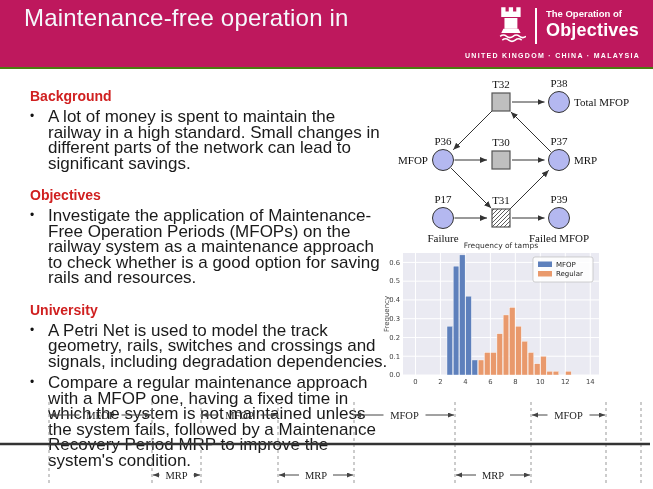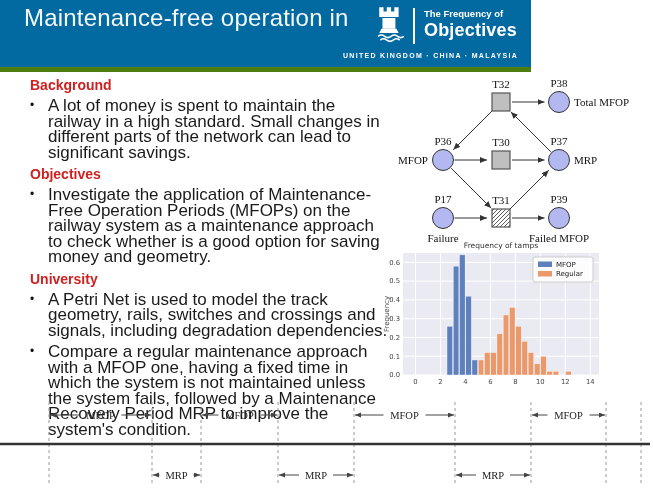--- a/index.html
+++ b/index.html
@@ -1,33 +1,33 @@
 <!DOCTYPE html>
 <html><head>
 <meta charset="utf-8">
 <style>
   html,body{margin:0;padding:0;background:#dfe3e8;}
   .slide{position:relative;width:653px;height:489px;background:#ffffff;overflow:hidden;
          font-family:"Liberation Sans",sans-serif;}
 
   
-  .header{position:absolute;left:0;top:0;width:531px;height:67px;background:#0369a1;
-          border-bottom:5px solid #4d7c0f;box-sizing:content-box;}
+  .header{position:absolute;left:0;top:0;width:653px;height:67px;background:#be185d;
+          border-bottom:2px solid #4d7c0f;box-sizing:content-box;}
   .title{position:absolute;left:24px;top:3px;color:#F5F8FC;font-size:24px;line-height:29px;
          font-weight:400;letter-spacing:.2px;}
   .logo{position:absolute;right:14px;top:6px;display:flex;align-items:flex-start;gap:9px;color:#fff;}
   .logo-divider{width:2px;height:36px;background:#fff;margin-top:2px;}
   .logo-text{line-height:1;}
   .logo-line1{font-size:9.5px;font-weight:bold;margin-top:3px;}
   .logo-line2{font-size:18px;font-weight:bold;margin-top:2px;letter-spacing:.2px;}
   .tagline{position:absolute;right:13px;top:52px;color:#fff;font-size:7px;letter-spacing:1.3px;font-weight:bold;}
 
   
   .content{position:absolute;left:30px;top:72px;width:358px;}
-  .sec-heading{color:#D02020;font-size:14px;font-weight:bold;margin:5px 0 5px;line-height:16px;}
+  .sec-heading{color:#D02020;font-size:14px;font-weight:bold;margin:16px 0 5px;line-height:16px;}
   .bullet{display:flex;margin:0 0 6px;}
   .bullet .dot{width:18px;flex:none;font-size:12px;color:#111;line-height:15.5px;}
   .bullet .txt{font-size:17px;line-height:15.5px;color:#1a1a1a;width:340px;}
 
   
   .petri{position:absolute;left:391px;top:76px;width:258px;height:166px;}
   .chart{position:absolute;left:383px;top:240px;width:268px;height:152px;}
   .timeline{position:absolute;left:0px;top:398px;width:653px;height:91px;}
 
   svg text{user-select:none;}
@@ -53,38 +53,38 @@
     <div class="logo">
       <svg width="28" height="38" viewBox="0 0 26 35">
         <path fill="#fff" d="M3,1 h4 v4 h3 v-4 h4 v4 h3 v-4 h4 v9 h-18 z"></path>
         <rect fill="#fff" x="6" y="11" width="12" height="10"></rect>
         <path fill="#fff" d="M5,21 h14 l2,4 h-18 z"></path>
         <path fill="none" stroke="#fff" stroke-width="1.4" d="M2,28 q3,-2.4 6,0 t6,0 t6,0 t6,0"></path>
         <path fill="none" stroke="#fff" stroke-width="1.4" d="M4,31.5 q3,-2.4 6,0 t6,0 t6,0"></path>
       </svg>
       <div class="logo-divider"></div>
       <div class="logo-text">
-        <div class="logo-line1">The Frequency of</div>
+        <div class="logo-line1">The Operation of</div>
         <div class="logo-line2">Objectives</div>
       </div>
     </div>
     <div class="tagline">UNITED KINGDOM · CHINA · MALAYSIA</div>
   </div>
 
   <div class="content">
     <div class="sec-heading">Background</div>
     <div class="bullet">
       <span class="dot">•</span>
       <span class="txt">A lot of money is spent to maintain the railway in a high standard. Small changes in different parts of the network can lead to significant savings.</span>
     </div>
 
     <div class="sec-heading">Objectives</div>
     <div class="bullet">
       <span class="dot">•</span>
-      <span class="txt">Investigate the application of Maintenance-Free Operation Periods (MFOPs) on the railway system as a maintenance approach to check whether is a good option for saving money and geometry.</span>
+      <span class="txt">Investigate the application of Maintenance-Free Operation Periods (MFOPs) on the railway system as a maintenance approach to check whether is a good option for saving rails and resources.</span>
     </div>
 
     <div class="sec-heading">University</div>
     <div class="bullet">
       <span class="dot">•</span>
       <span class="txt">A Petri Net is used to model the track geometry, rails, switches and crossings and signals, including degradation dependencies.</span>
     </div>
     <div class="bullet">
       <span class="dot">•</span>
       <span class="txt">Compare a regular maintenance approach with a MFOP one, having a fixed time in which the system is not maintained unless the system fails, followed by a Maintenance Recovery Period MRP to improve the system's condition.</span>

